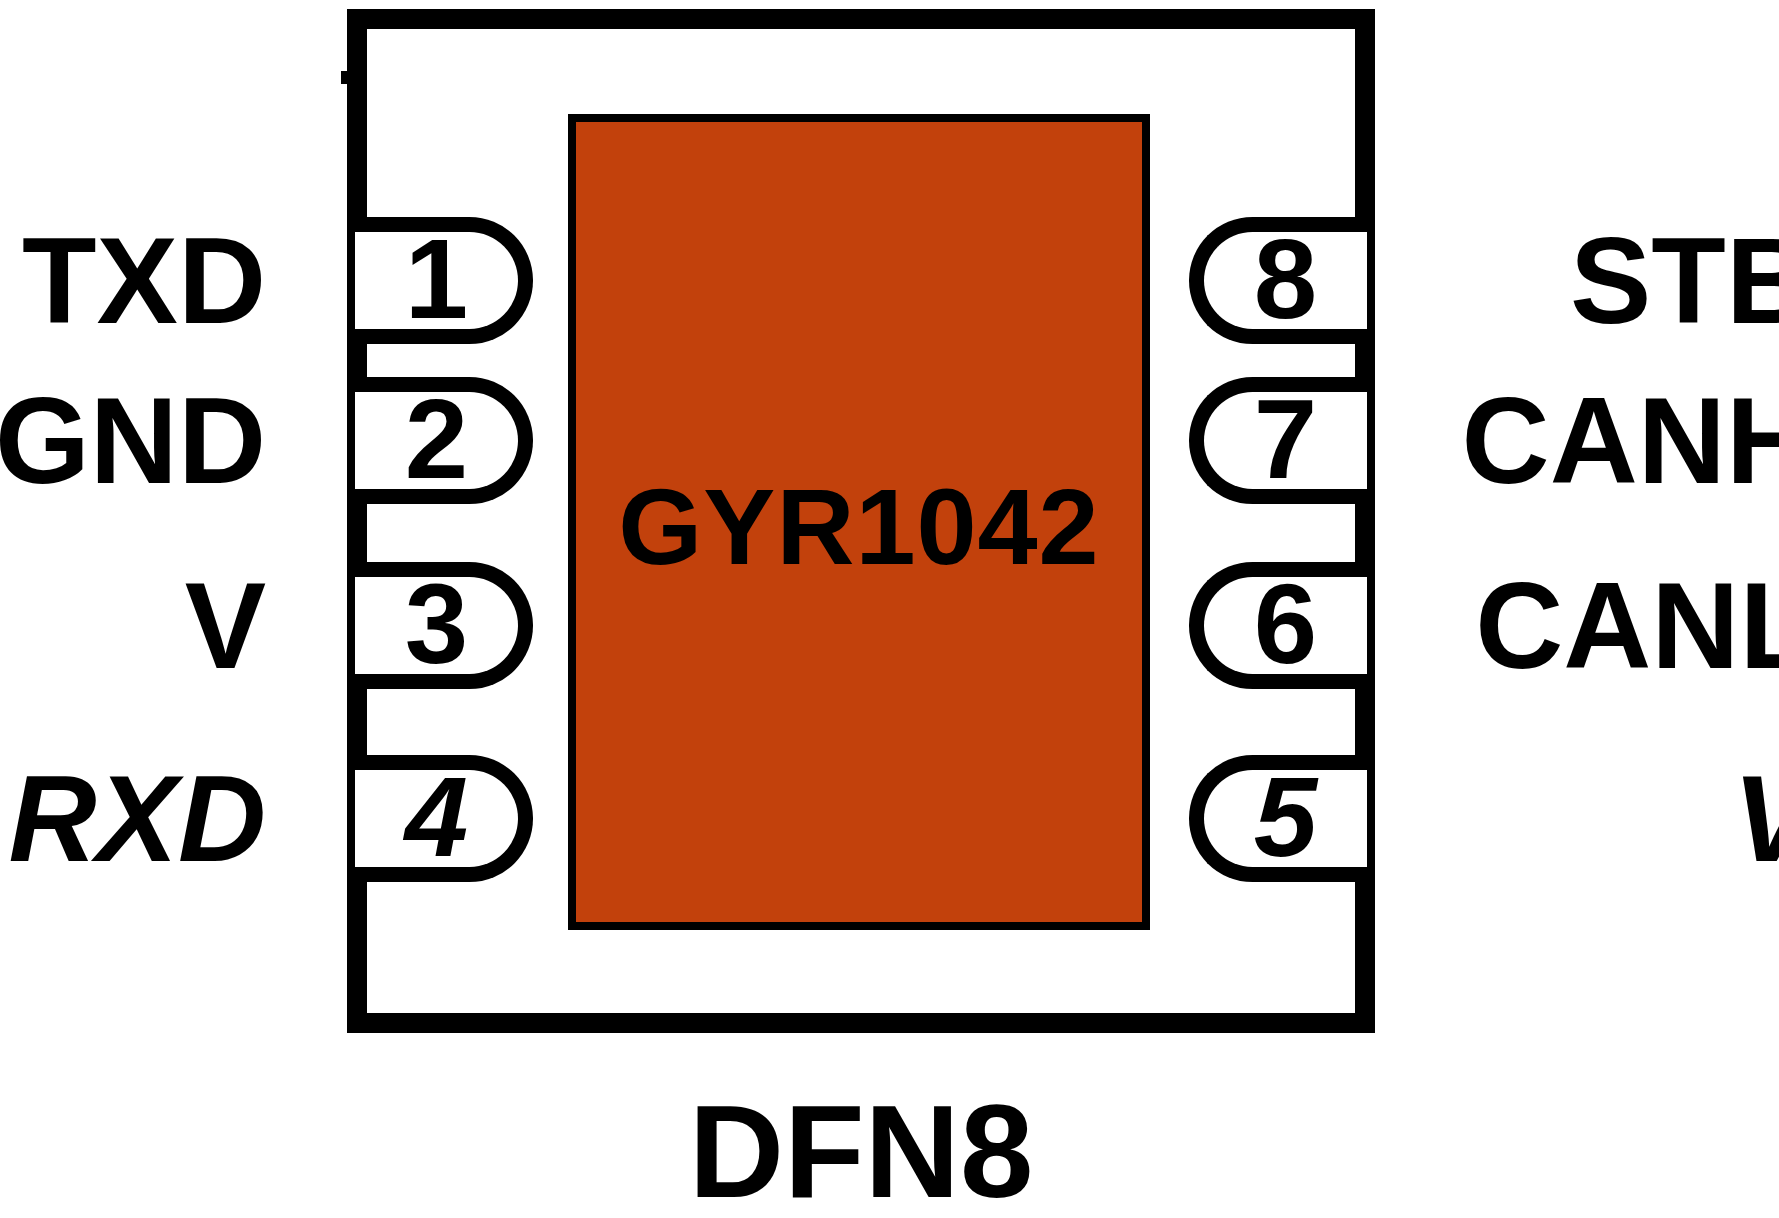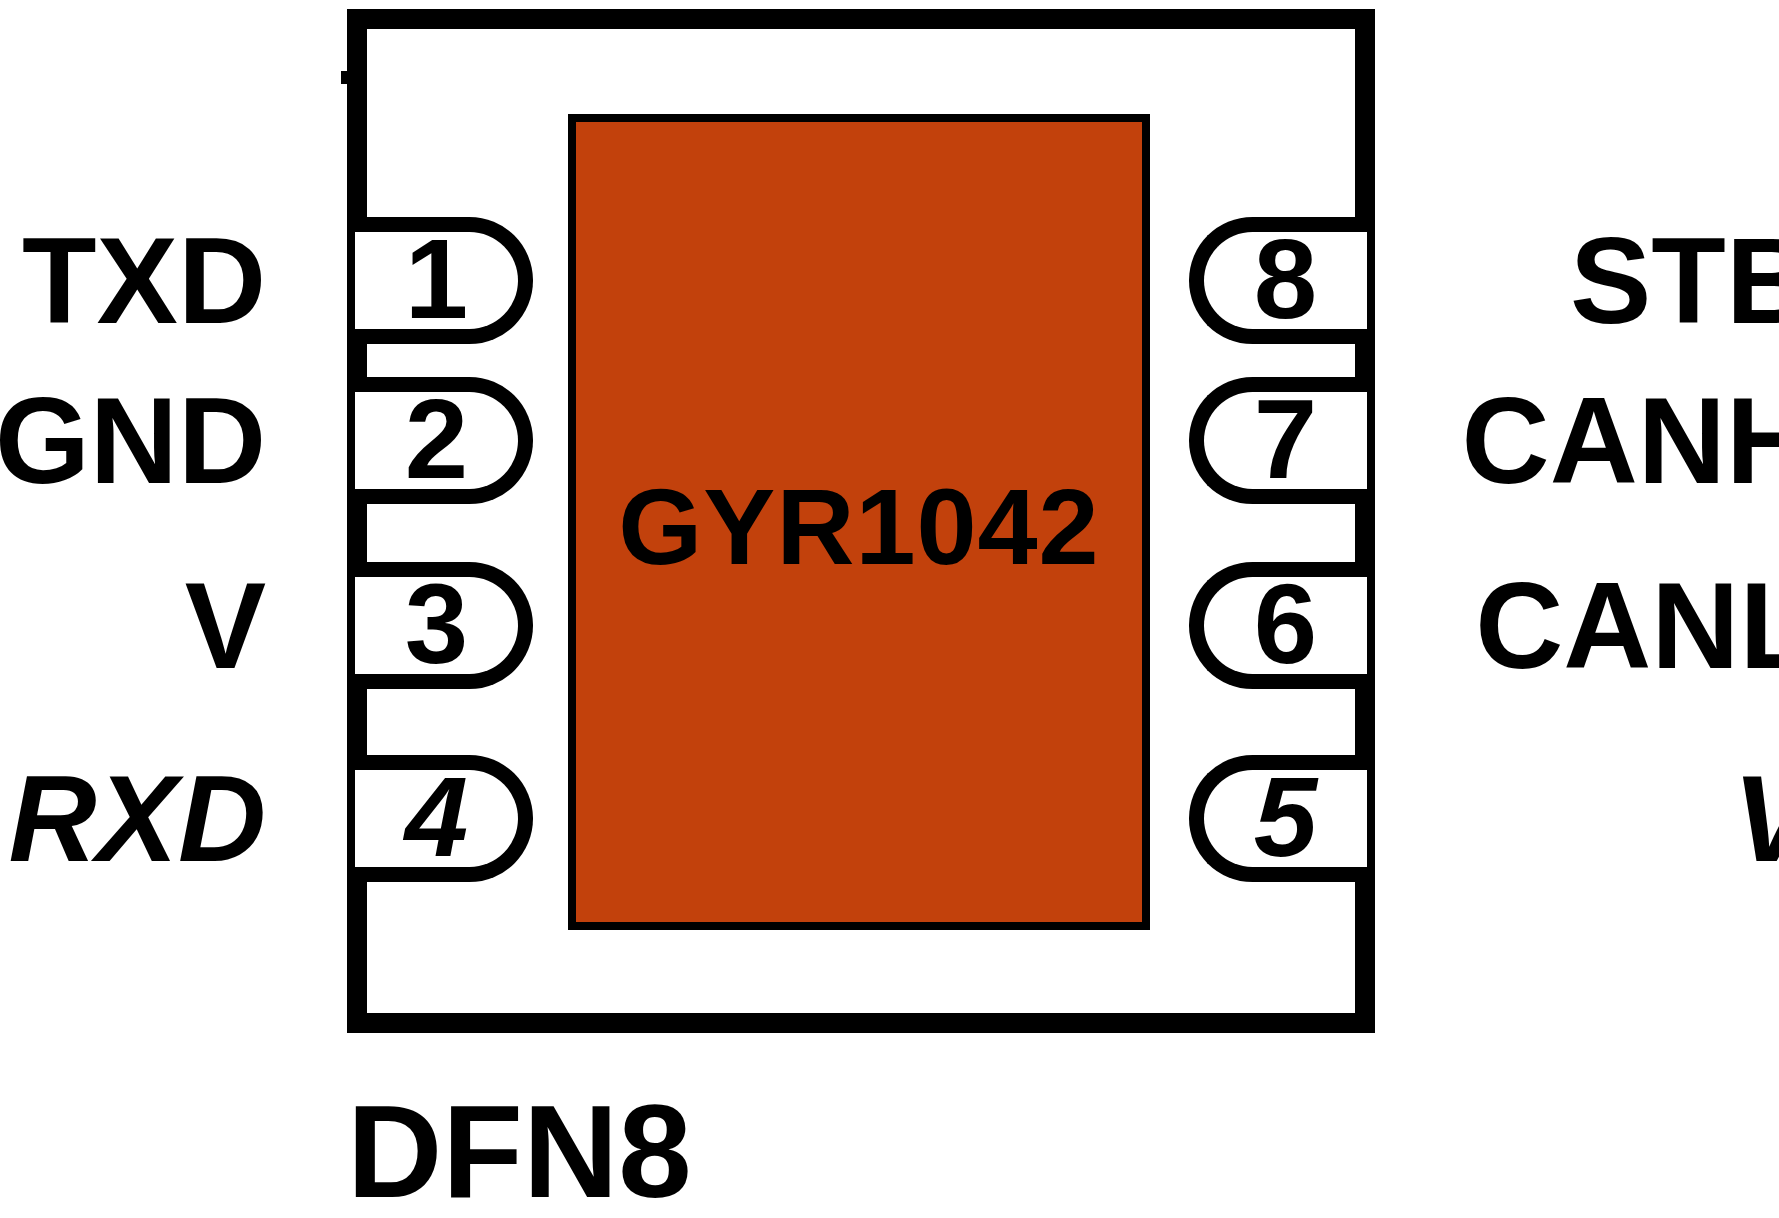--- a/index.html
+++ b/index.html
@@ -109,20 +109,21 @@
     transform: translateY(0.22em);
   }
   
   .package-name {
     position: absolute;
     left: 347px;
     top: 1086px;
     width: 1028px;
     height: 132px;
     line-height: 132px;
+    text-align: center;
     font-size: 132px;
   }
 </style>
 </head>
 <body>
 
 <div class="stage">
 
   <div class="siglabel leftside row1">
       <span>TXD</span>

